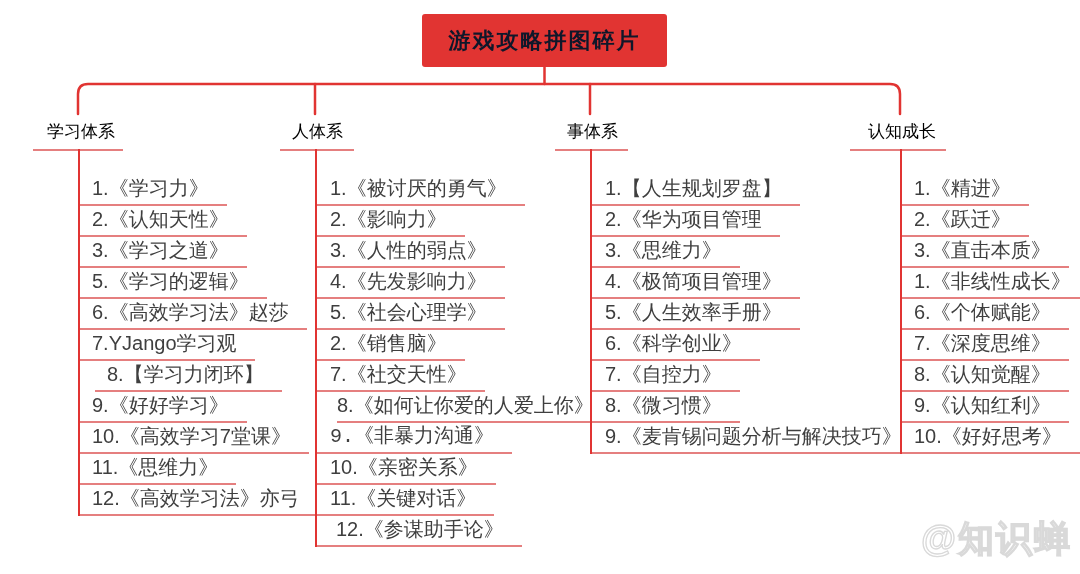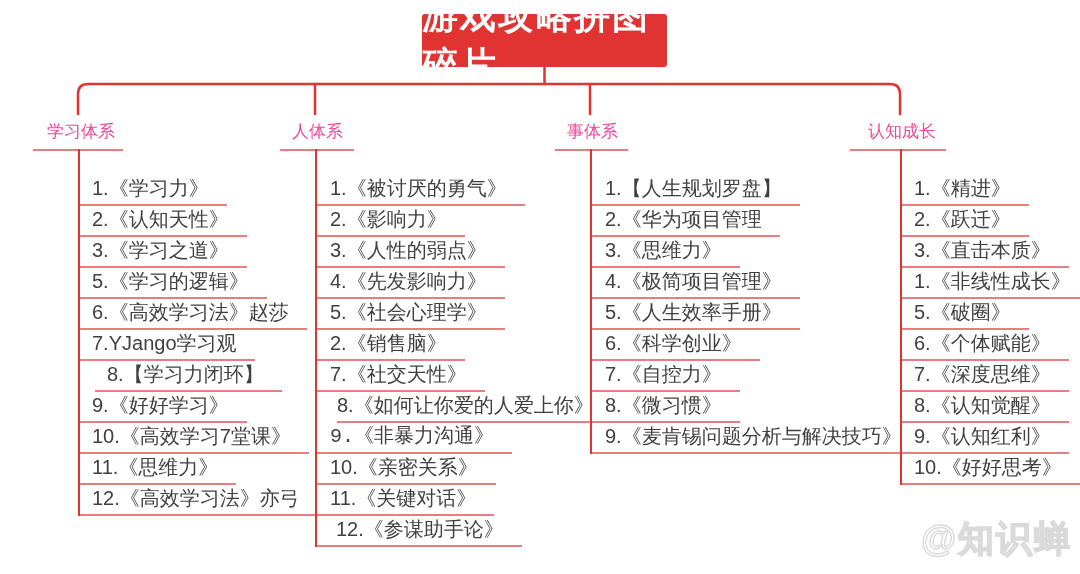--- a/index.html
+++ b/index.html
@@ -5,29 +5,29 @@
   html,body{margin:0;padding:0;background:#ffffff;}
   #canvas{
     position:relative;width:1080px;height:574px;overflow:hidden;background:#ffffff;
     font-family:"Liberation Sans", sans-serif;color:#3f3f3f;
   }
   
   .root-node{
     position:absolute;left:422px;top:14px;width:245px;height:53px;
     background:#e13432;border-radius:3px;
     display:flex;align-items:center;justify-content:center;
-    color:#ffffff;font-size:36px;font-weight:bold;letter-spacing:2px;
+    color:#0f172a;font-size:22px;font-weight:bold;letter-spacing:2px;
   }
   
   .connectors{position:absolute;left:0;top:0;width:1080px;height:170px;}
   
   .branch-label{
     position:absolute;top:121px;height:22px;line-height:22px;
     padding-bottom:6px;border-bottom:2px solid #e57f7f;
-    font-size:17px;color:#ec4899;white-space:nowrap;box-sizing:content-box;
+    font-size:17px;color:#000000;white-space:nowrap;box-sizing:content-box;
   }
   
   .branch-items{
     position:absolute;top:149px;
     border-left:2.5px solid #e13432;
     padding-top:26px;
   }
   .mm-item{
     box-sizing:border-box;height:31px;line-height:27px;
     border-bottom:2px solid #e57f7f;
@@ -108,21 +108,20 @@
         </div>
     </div>
 
     <div>
       <div class="branch-label" style="left: 850px; width: 78px; padding-left: 18px;">认知成长</div>
       <div class="branch-items" style="left: 900px;">
           <div class="mm-item" style="padding-left: 12px;">1.《精进》</div>
           <div class="mm-item" style="padding-left: 12px;">2.《跃迁》</div>
           <div class="mm-item" style="padding-left: 12px;">3.《直击本质》</div>
           <div class="mm-item" style="padding-left: 12px;">1.《非线性成长》</div>
-          <div class="mm-item" style="padding-left: 12px;">5.《破圈》</div>
           <div class="mm-item" style="padding-left: 12px;">6.《个体赋能》</div>
           <div class="mm-item" style="padding-left: 12px;">7.《深度思维》</div>
           <div class="mm-item" style="padding-left: 12px;">8.《认知觉醒》</div>
           <div class="mm-item" style="padding-left: 12px;">9.《认知红利》</div>
           <div class="mm-item" style="padding-left: 12px;">10.《好好思考》</div>
         </div>
     </div>
   </div>
 
   <div class="watermark">@知识蝉</div>

